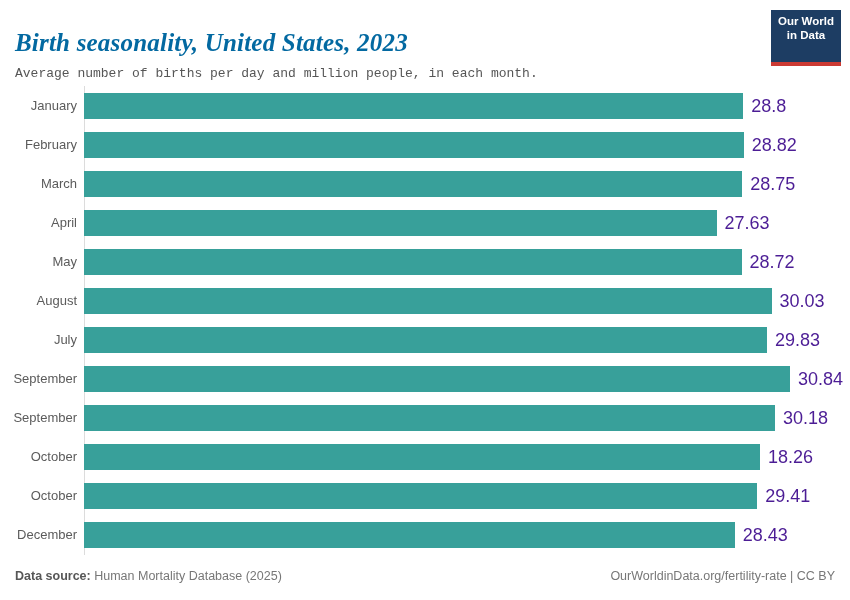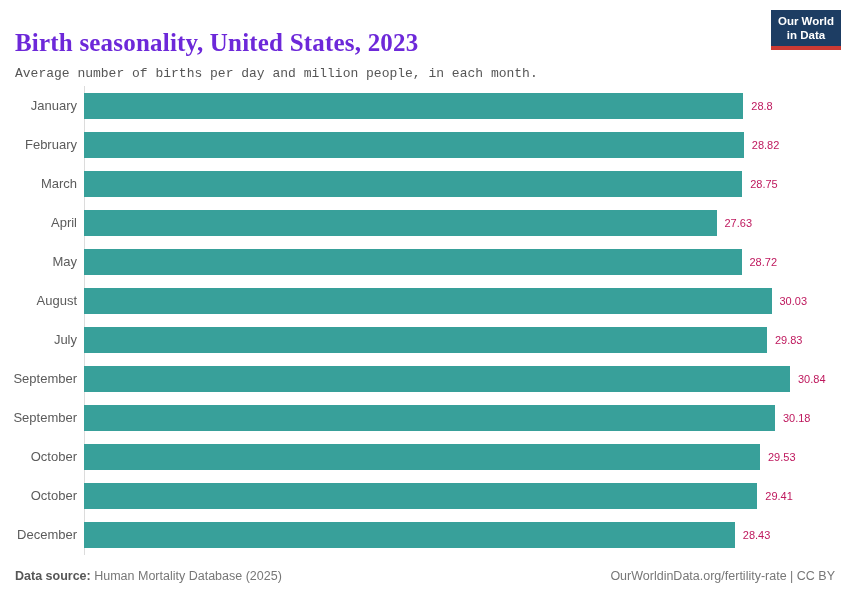--- a/index.html
+++ b/index.html
@@ -3,47 +3,47 @@
 <meta charset="utf-8">
 <style>
   html,body { margin:0; padding:0; }
   body {
     width:850px; height:600px; position:relative; overflow:hidden;
     background:#ffffff; font-family:"Liberation Sans", sans-serif;
   }
   .title {
     position:absolute; left:15px; top:12px;
     font-family:"Liberation Serif", serif; font-size:25px; font-weight:700;
-    color:#6d28d9; letter-spacing:.2px;
+    color:#0369a1; letter-spacing:.2px;font-style:italic;
   }
   .subtitle {
     position:absolute; left:15px; top:53px;
     font-size:13px; color:#565656;font-family:Liberation Mono, monospace;
   }
   .logo {
     position:absolute; right:9px; top:10px; width:70px;
     color:#ffffff; text-align:center; font-weight:700; font-size:11.5px;
-    line-height:13.5px; padding:5px 0 4px; border-bottom:4px solid #c0392b;
+    line-height:13.5px; padding:5px 0 20px; border-bottom:4px solid #c0392b;
     background:#1d3d63; box-sizing:border-box;
   }
   .chart { position:absolute; left:0; top:86px; width:760px; height:469px; }
   .axis-line {
     position:absolute; left:84px; top:0; width:1px; height:469px;
     background:#dcdcdc;
   }
   .row { height:39px; display:flex; align-items:center; }
   .month {
     flex:0 0 77px; width:77px; text-align:right;
     font-size:13px; color:#5b5b5b;
   }
   .track { position:relative; margin-left:7px; flex:1; height:26px; }
   .bar { height:26px; }
   .val {
     position:absolute; top:50%; transform:translateY(-50%);
-    font-size:11px; color:#be185d; white-space:nowrap;
+    font-size:18px; color:#4c1d95; white-space:nowrap;
   }
   .footer-left {
     position:absolute; left:15px; top:569px;
     font-size:12.5px; color:#777777;
   }
   .footer-left .src-label { font-weight:700; color:#575757; }
   .footer-right {
     position:absolute; right:15px; top:569px;
     font-size:12.5px; color:#777777; text-decoration:none;margin-left:24px;
   }
@@ -122,21 +122,21 @@
         <div class="month">September</div>
         <div class="track">
           <div class="bar" style="width: 690.9px; background: rgb(56, 160, 154);"></div>
           <span class="val" style="left: 698.9px;">30.18</span>
         </div>
       </div>
       <div class="row">
         <div class="month">October</div>
         <div class="track">
           <div class="bar" style="width: 676px; background: rgb(56, 160, 154);"></div>
-          <span class="val" style="left: 684px;">29.53</span>
+          <span class="val" style="left: 684px;">18.26</span>
         </div>
       </div>
       <div class="row">
         <div class="month">October</div>
         <div class="track">
           <div class="bar" style="width: 673.3px; background: rgb(56, 160, 154);"></div>
           <span class="val" style="left: 681.3px;">29.41</span>
         </div>
       </div>
       <div class="row">

